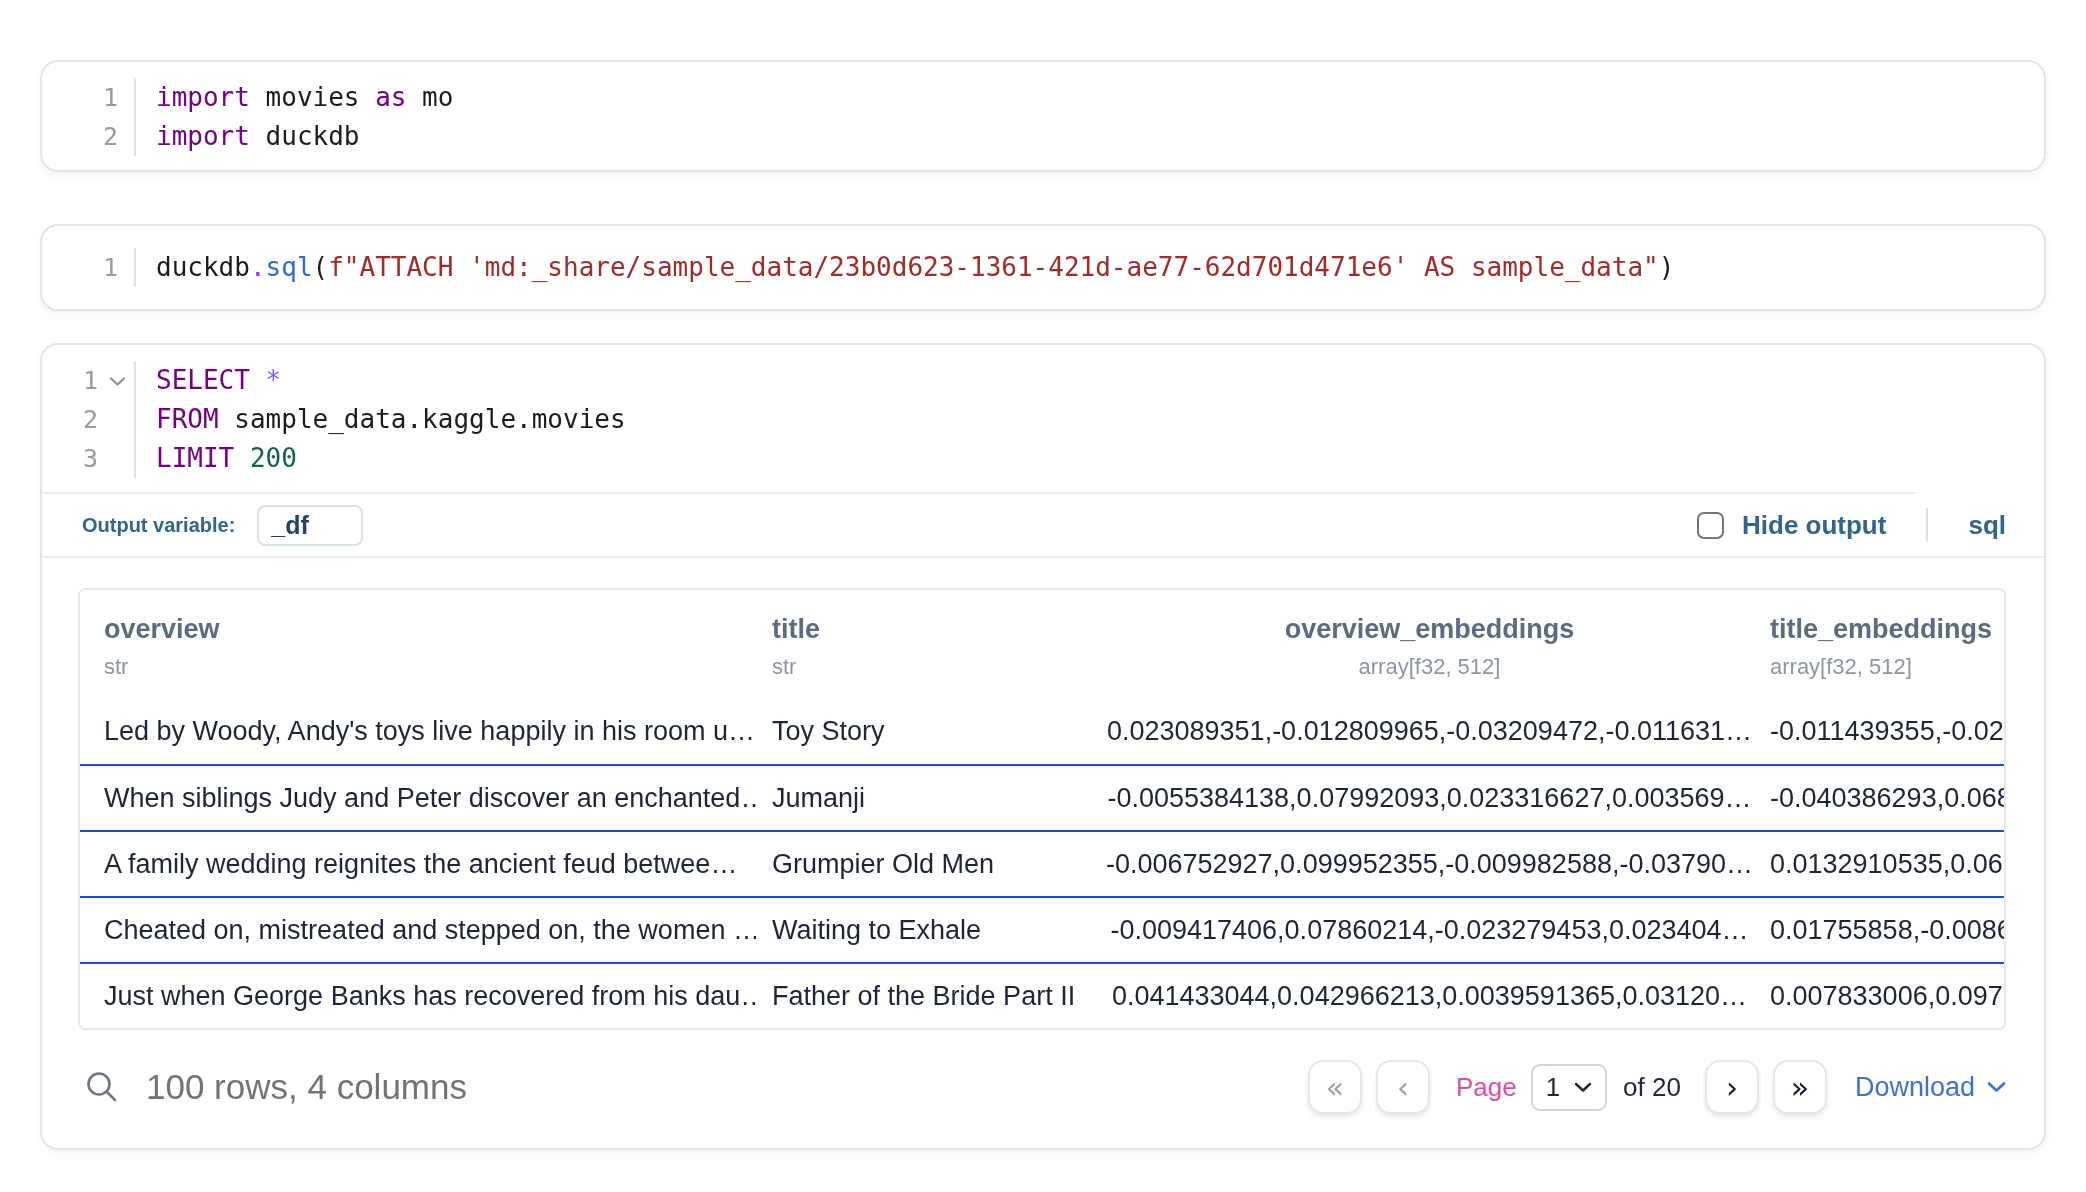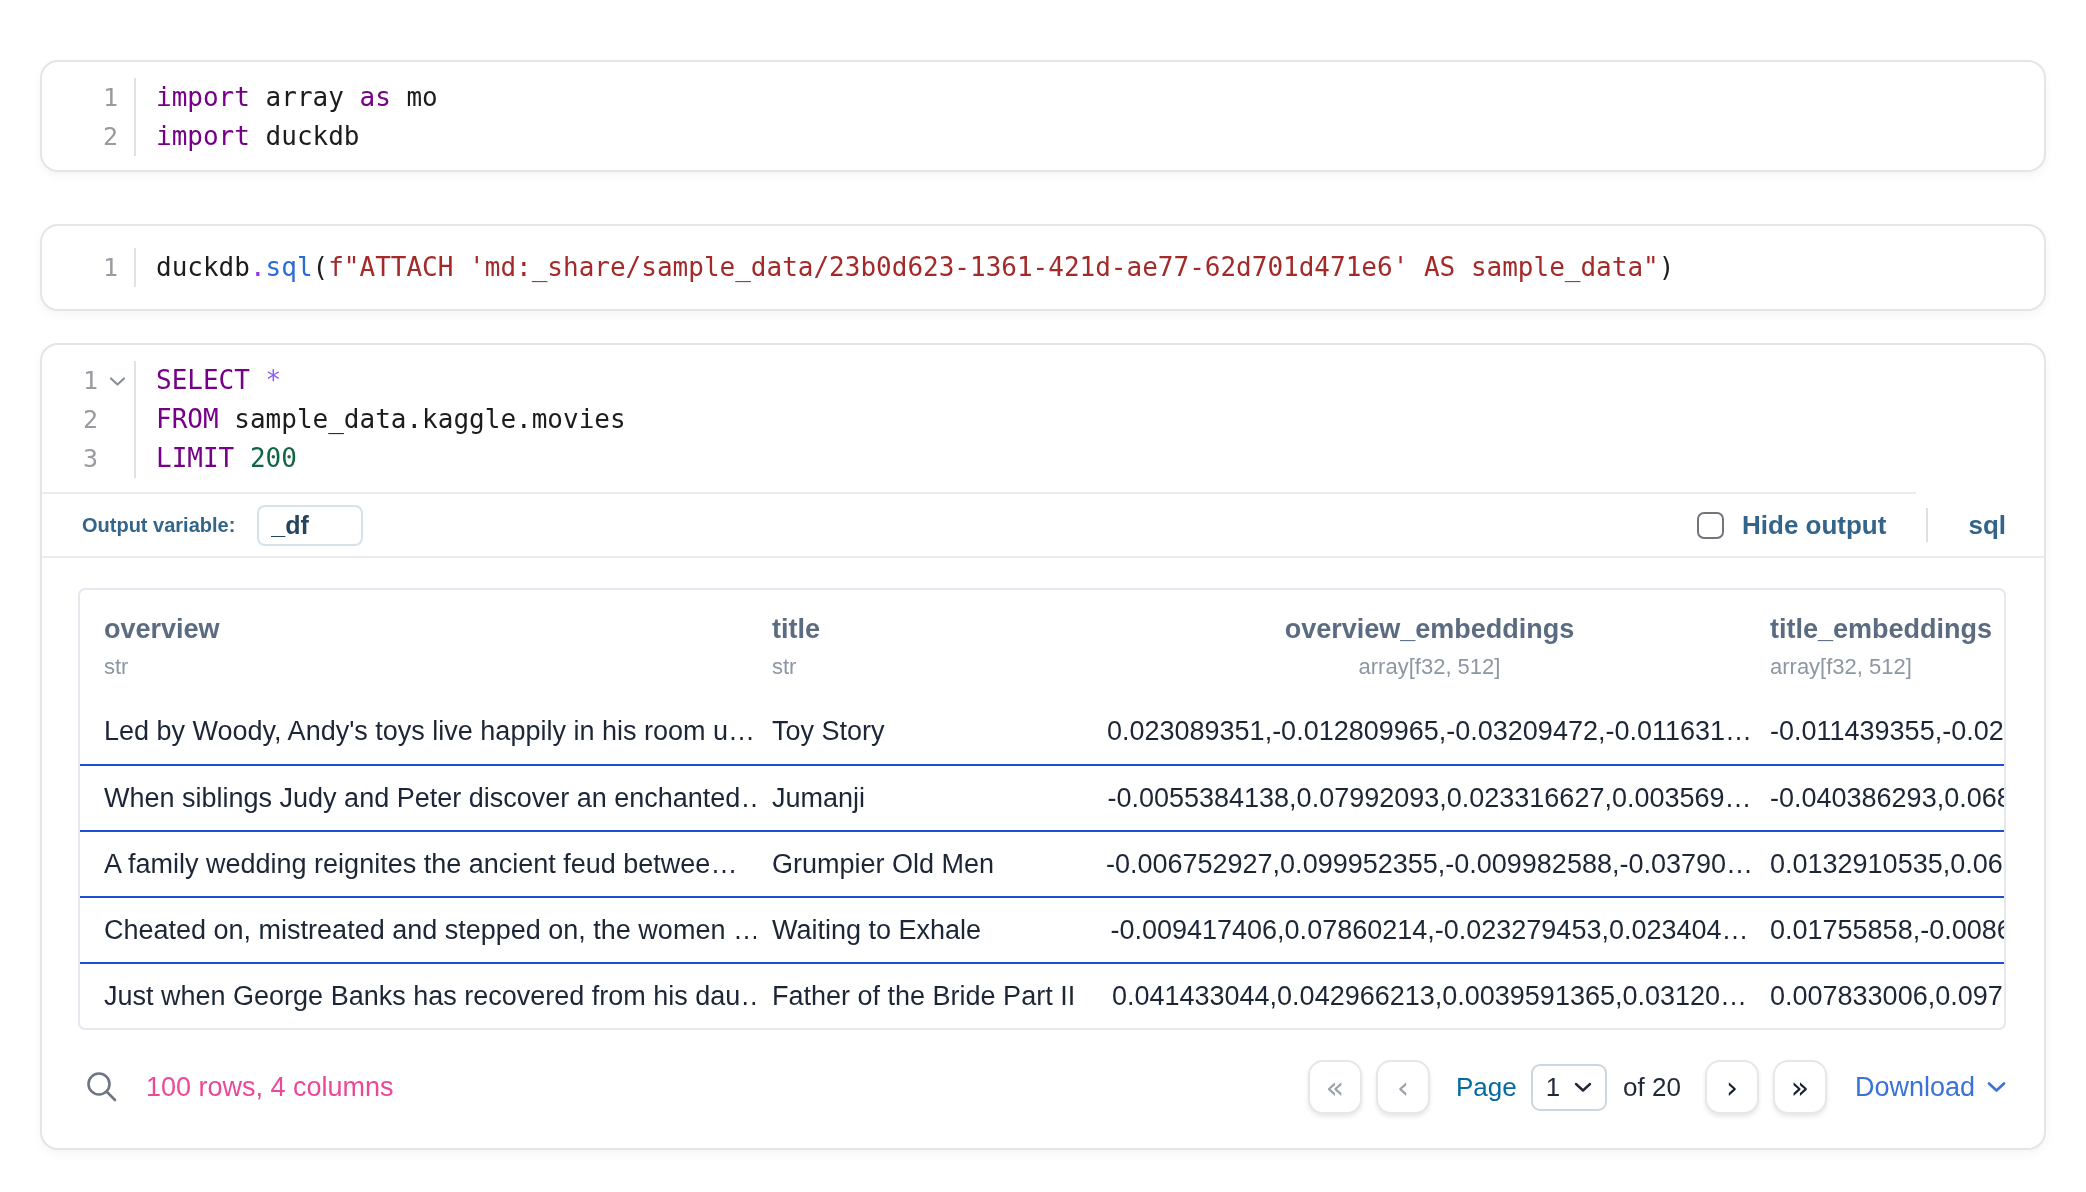--- a/index.html
+++ b/index.html
@@ -82,33 +82,33 @@
   .c3 { flex:1; }
   .col-name { font-size:27px; font-weight:bold; color:#5b6b80; white-space:nowrap; }
   .col-type { font-size:22px; color:#8c96a4; margin-top:9px; white-space:nowrap; }
   .trow { display:flex; align-items:center; height:66px; }
   .trow + .trow { border-top:2px solid #1d4ed8; }
   .tcell { font-size:27px; color:#1d2636; white-space:nowrap; overflow:hidden; }
 
   
   .tfooter { display:flex; align-items:center; padding:30px 38px 34px 42px; }
   .search-btn { display:flex; align-items:center; cursor:pointer; line-height:0; }
-  .summary { margin-left:26px; font-size:27px; color:#ec4899; }
+  .summary { margin-left:26px; font-size:35px; color:#737373; }
   .pager { margin-left:auto; display:flex; align-items:center; }
   .pgbtn {
     width:54px; height:54px; border:2px solid #e7e7ea; border-radius:15px;
     background:#fff; box-shadow:0 3px 4px rgba(0,0,0,.09);
     display:flex; align-items:center; justify-content:center;
     font-size:30px; cursor:pointer; user-select:none;
     font-family:"DejaVu Sans", sans-serif;
   }
   .pgbtn.disabled { color:#9aa1ab; }
   .pgbtn.active { color:#16202e; }
   .pgbtn + .pgbtn { margin-left:14px; }
-  .page-word { margin:0 14px 0 26px; font-size:26px; color:#0369a1; }
+  .page-word { margin:0 14px 0 26px; font-size:26px; color:#ec4899; }
   .page-select {
     display:flex; align-items:center; gap:14px;
     border:2px solid #ccd6e0; border-radius:9px; height:47px; padding:0 13px;
     font-size:26px; color:#1f2937; cursor:pointer; background:#fff;
   }
   .of-word { margin:0 24px 0 16px; font-size:26px; color:#1f2937; }
   .download {
     margin-left:28px; display:flex; align-items:center; gap:12px;
     color:#3a72d8; font-size:27px; cursor:pointer;
   }
@@ -116,21 +116,21 @@
 </style>
 </head>
 <body>
 
 <div class="card card1">
   <div class="codeblock">
       <div class="code-line">
         <div class="gutter">
           <span>1</span>
         </div>
-        <div class="code-content"><span class="tok-kw">import</span><span class="tok-pl"> array </span><span class="tok-kw">as</span><span class="tok-pl"> mo</span></div>
+        <div class="code-content"><span class="tok-kw">import</span><span class="tok-pl"> movies </span><span class="tok-kw">as</span><span class="tok-pl"> mo</span></div>
       </div>
       <div class="code-line">
         <div class="gutter">
           <span>2</span>
         </div>
         <div class="code-content"><span class="tok-kw">import</span><span class="tok-pl"> duckdb</span></div>
       </div>
     </div>
 </div>
 

